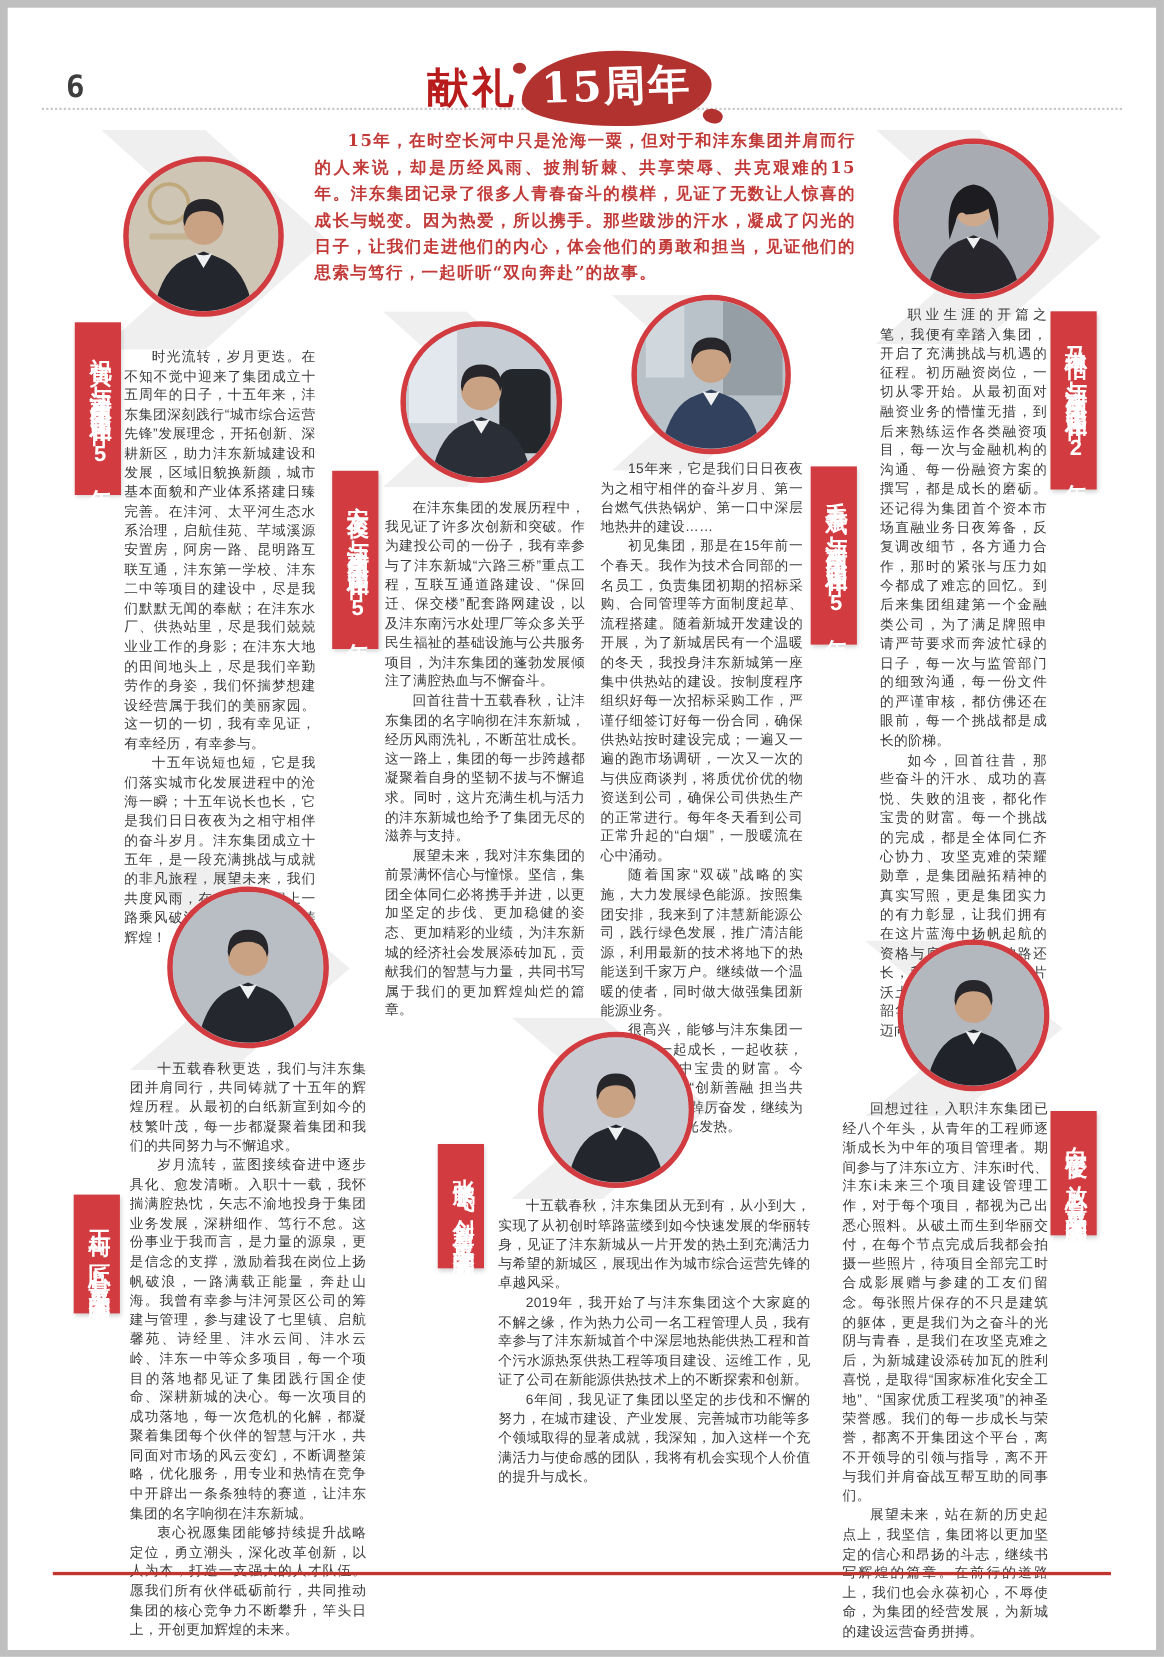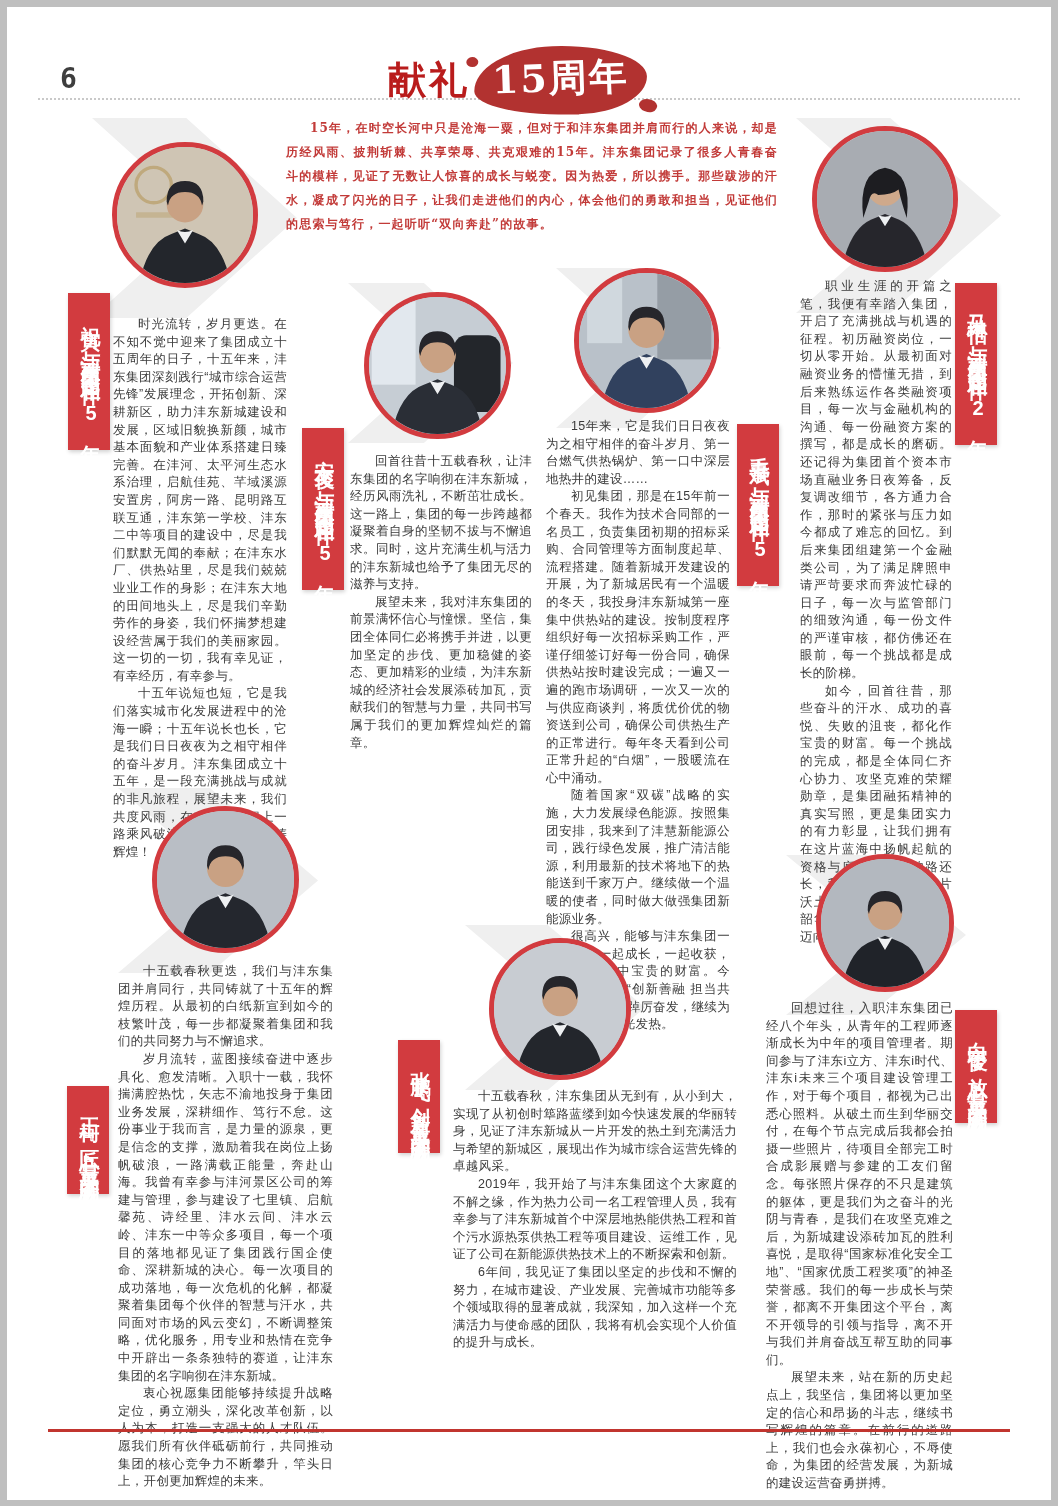--- a/index.html
+++ b/index.html
@@ -19,21 +19,21 @@
   .masthead .t-prefix{font-family:"DejaVu Serif",serif;font-size:38px;font-weight:bold;
     color:#b91c1c;letter-spacing:3px;}
   .stamp{position:relative;margin-left:4px;font-family:"DejaVu Serif",serif;font-size:38px;
     font-weight:bold;color:#fff;background:var(--stamp);padding:7px 18px 11px;
     border-radius:46% 54% 40% 60% / 62% 48% 52% 38%;transform:rotate(-2deg);letter-spacing:2px;}
   .stamp::after{content:"";position:absolute;right:-9px;bottom:0;width:18px;height:13px;
     background:var(--stamp);border-radius:60% 40% 55% 45%;transform:rotate(24deg);}
   .stamp::before{content:"";position:absolute;left:-7px;top:8px;width:12px;height:10px;
     background:var(--stamp);border-radius:50%;}
   .intro{position:absolute;left:286px;top:116px;width:492px;z-index:2;
-    font-family:"DejaVu Serif",serif;font-size:12px;line-height:24px;font-weight:600;
+    font-family:"DejaVu Serif",serif;font-size:15px;line-height:24px;font-weight:600;
     color:var(--introred);letter-spacing:1.2px;text-align:justify;text-indent:2em;}
   .photo{position:absolute;z-index:3;border-radius:50%;border:5px solid var(--red);
     overflow:hidden;background:#ccd0d5;}
   .photo svg{width:100%;height:100%;display:block;}
   .vbanner{position:absolute;z-index:3;width:42px;background:var(--red);color:#fff;
     writing-mode:vertical-rl;text-orientation:upright;font-weight:bold;font-size:20px;
     letter-spacing:5px;line-height:1;padding:16px 9px;box-shadow:1px 2px 4px rgba(0,0,0,.18);}
   .vbanner .btag{margin-inline-start:16px;}
   .col{position:absolute;z-index:2;color:var(--ink);font-size:12.5px;line-height:17.6px;
     letter-spacing:.3px;text-align:justify;}
@@ -89,20 +89,21 @@
       <path d="M16 102 Q22 70 40 64 L50 60 L60 64 Q78 70 84 102 Z" fill="#2a2e36"></path>
       <path d="M44 61 L50 71 L56 61 Q50 64 44 61 Z" fill="#eef0f2"></path>
       <circle cx="50" cy="42" r="13.5" fill="#c9a183"></circle>
       <path d="M36.5 40 Q36.5 25 50 25 Q63.5 25 63.5 40 Q63 42 62.5 43 Q61 33 50 33 Q39 33 37.5 43 Q37 42 36.5 40 Z" fill="#26262b"></path>
     </svg>
   </div>
   <div class="vbanner" style="left:302px;top:428px">
     <span class="bname">安文俊</span><span class="btag">与沣东集团已相伴15年</span>
   </div>
   <div class="col" style="left:350px;top:453px;width:182px">
+    <p>在沣东集团的发展历程中，我见证了许多次创新和突破。作为建投公司的一份子，我有幸参与了沣东新城“六路三桥”重点工程，互联互通道路建设、“保回迁、保交楼”配套路网建设，以及沣东南污水处理厂等众多关乎民生福祉的基础设施与公共服务项目，为沣东集团的蓬勃发展倾注了满腔热血与不懈奋斗。</p>
     <p>回首往昔十五载春秋，让沣东集团的名字响彻在沣东新城，经历风雨洗礼，不断茁壮成长。这一路上，集团的每一步跨越都凝聚着自身的坚韧不拔与不懈追求。同时，这片充满生机与活力的沣东新城也给予了集团无尽的滋养与支持。</p>
     <p>展望未来，我对沣东集团的前景满怀信心与憧憬。坚信，集团全体同仁必将携手并进，以更加坚定的步伐、更加稳健的姿态、更加精彩的业绩，为沣东新城的经济社会发展添砖加瓦，贡献我们的智慧与力量，共同书写属于我们的更加辉煌灿烂的篇章。</p>
   </div>
 
   <div class="photo" style="left:574px;top:268px;width:145px;height:145px">
     <svg viewBox="0 0 100 100" preserveAspectRatio="xMidYMid slice" aria-hidden="true">
       <rect width="100" height="100" fill="#b9c1c9"></rect>
       <rect x="58" y="0" width="40" height="64" fill="#6a707a" opacity="0.45"></rect>
       <rect x="6" y="4" width="26" height="48" fill="#d6dde4" opacity="0.8"></rect>
       <path d="M0 66 L26 100 L0 100 Z" fill="#c23531"></path>

